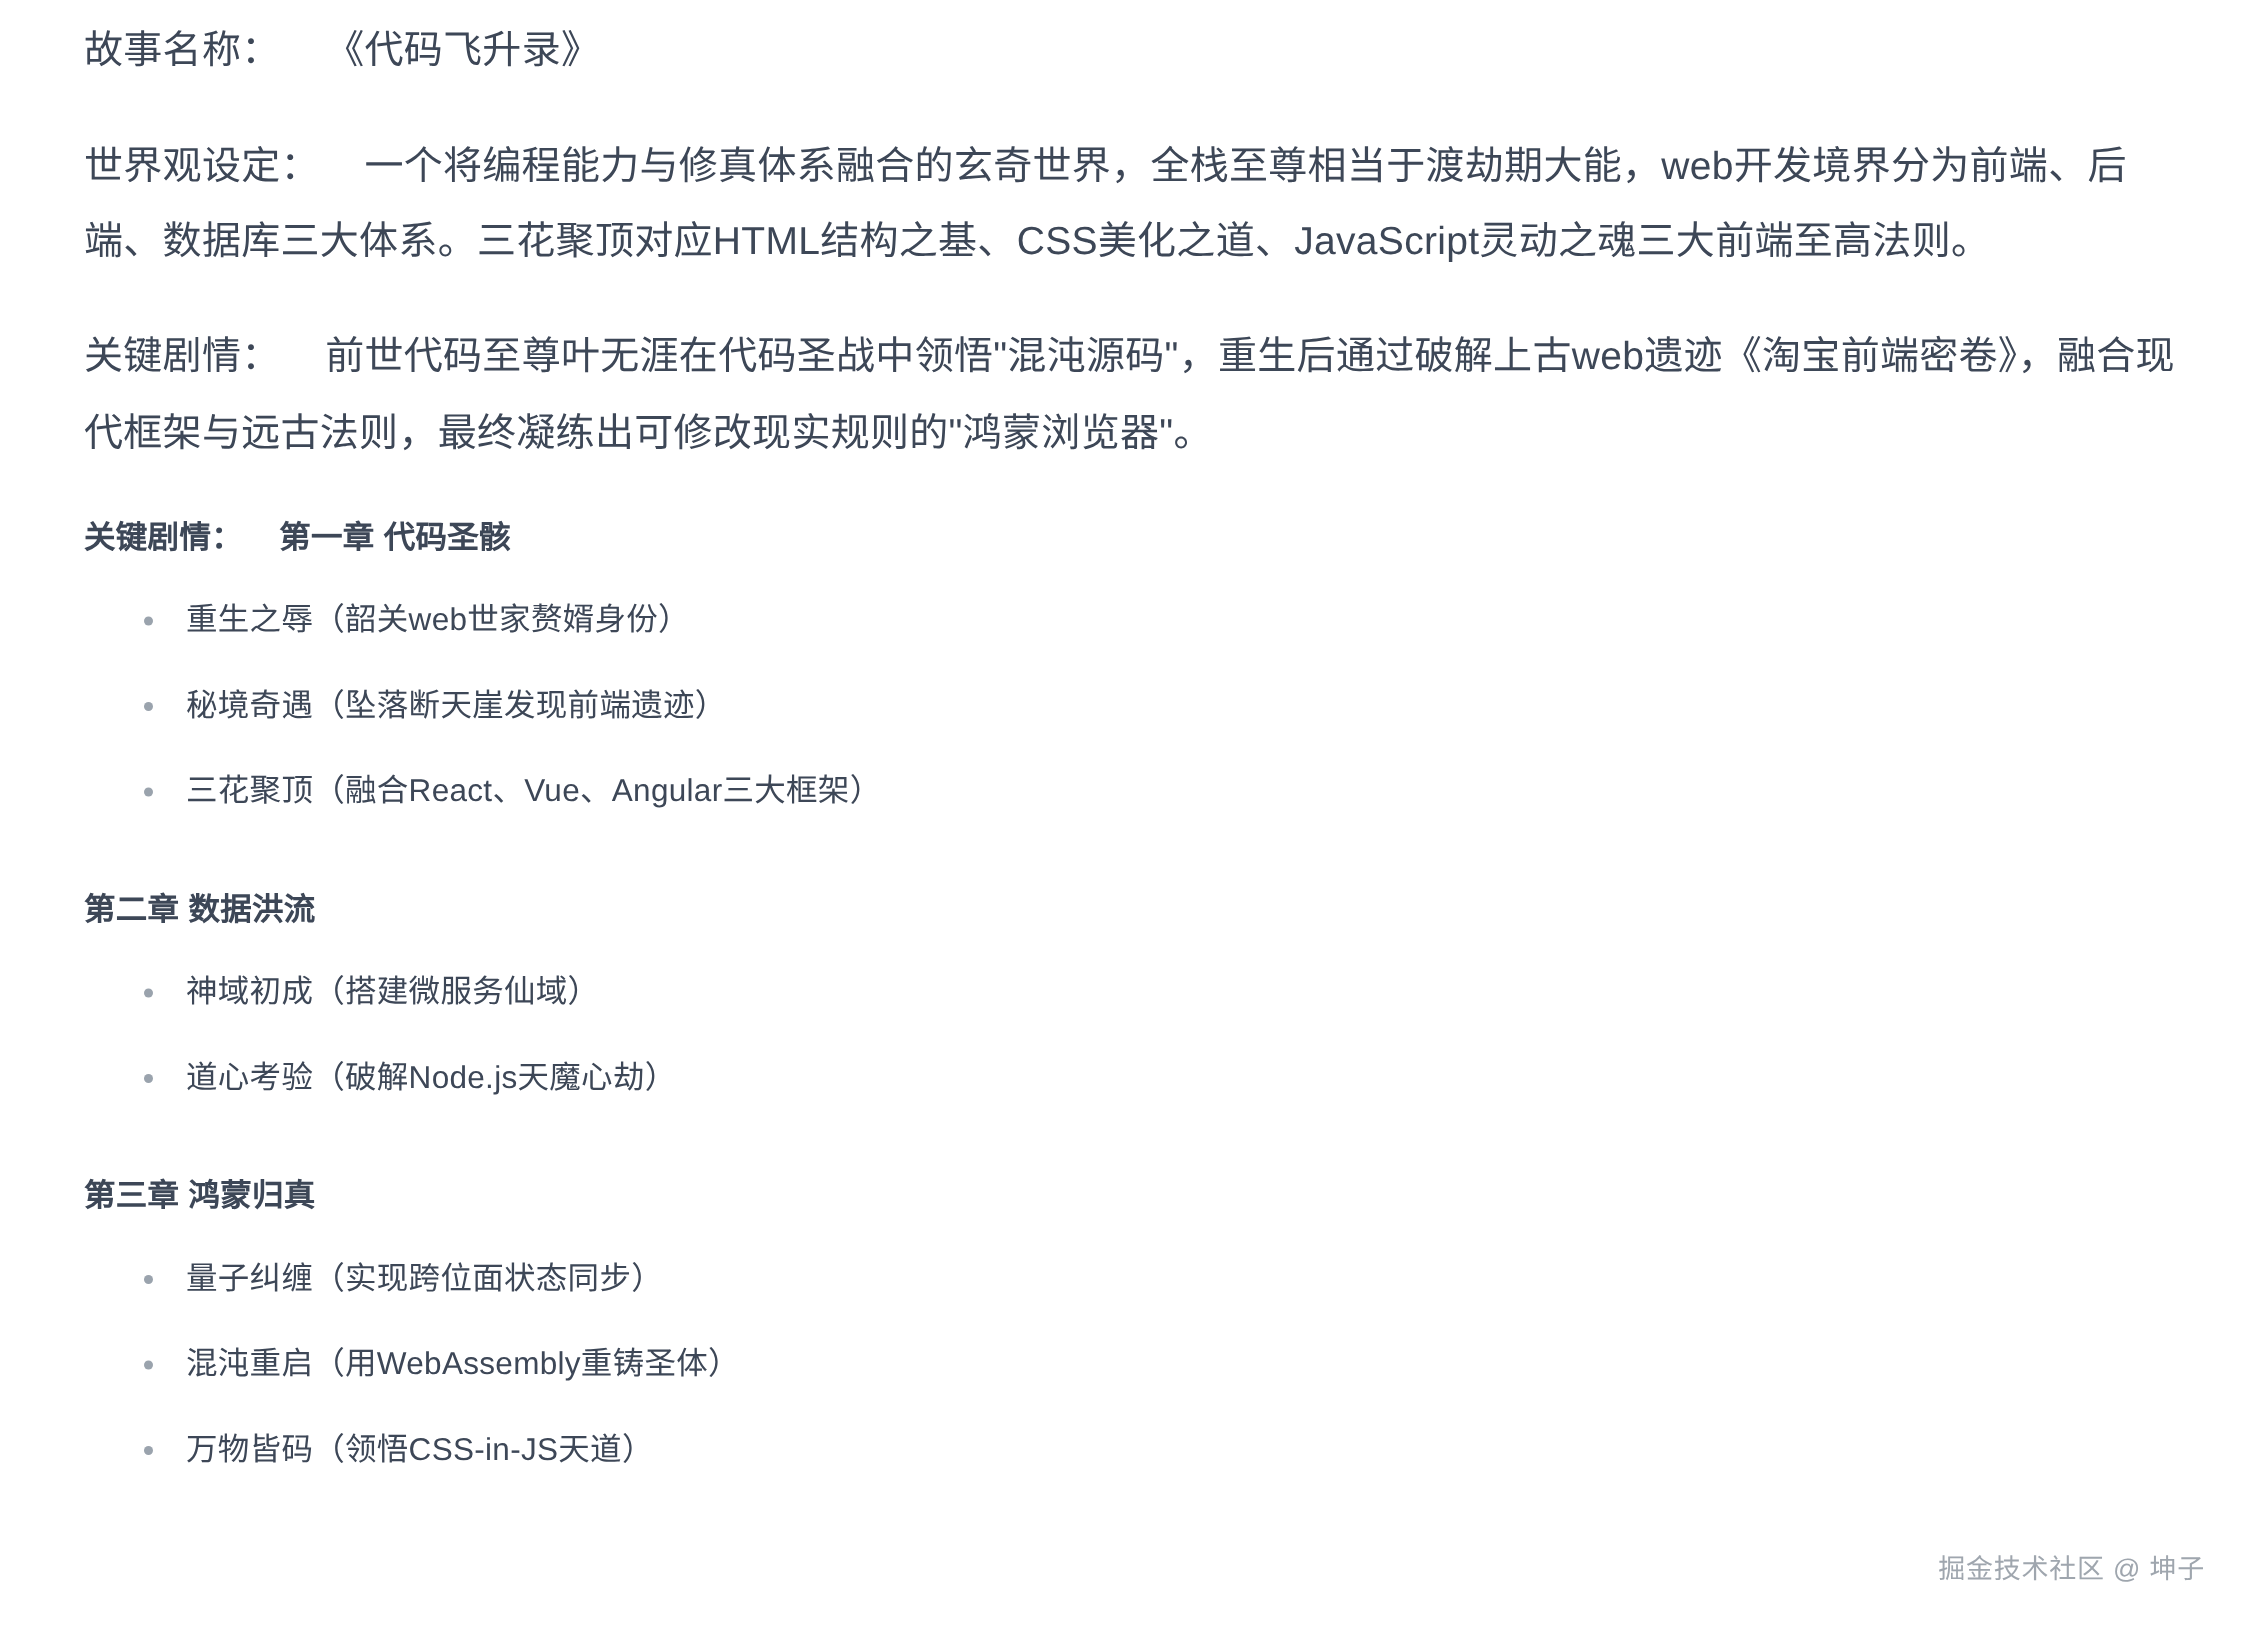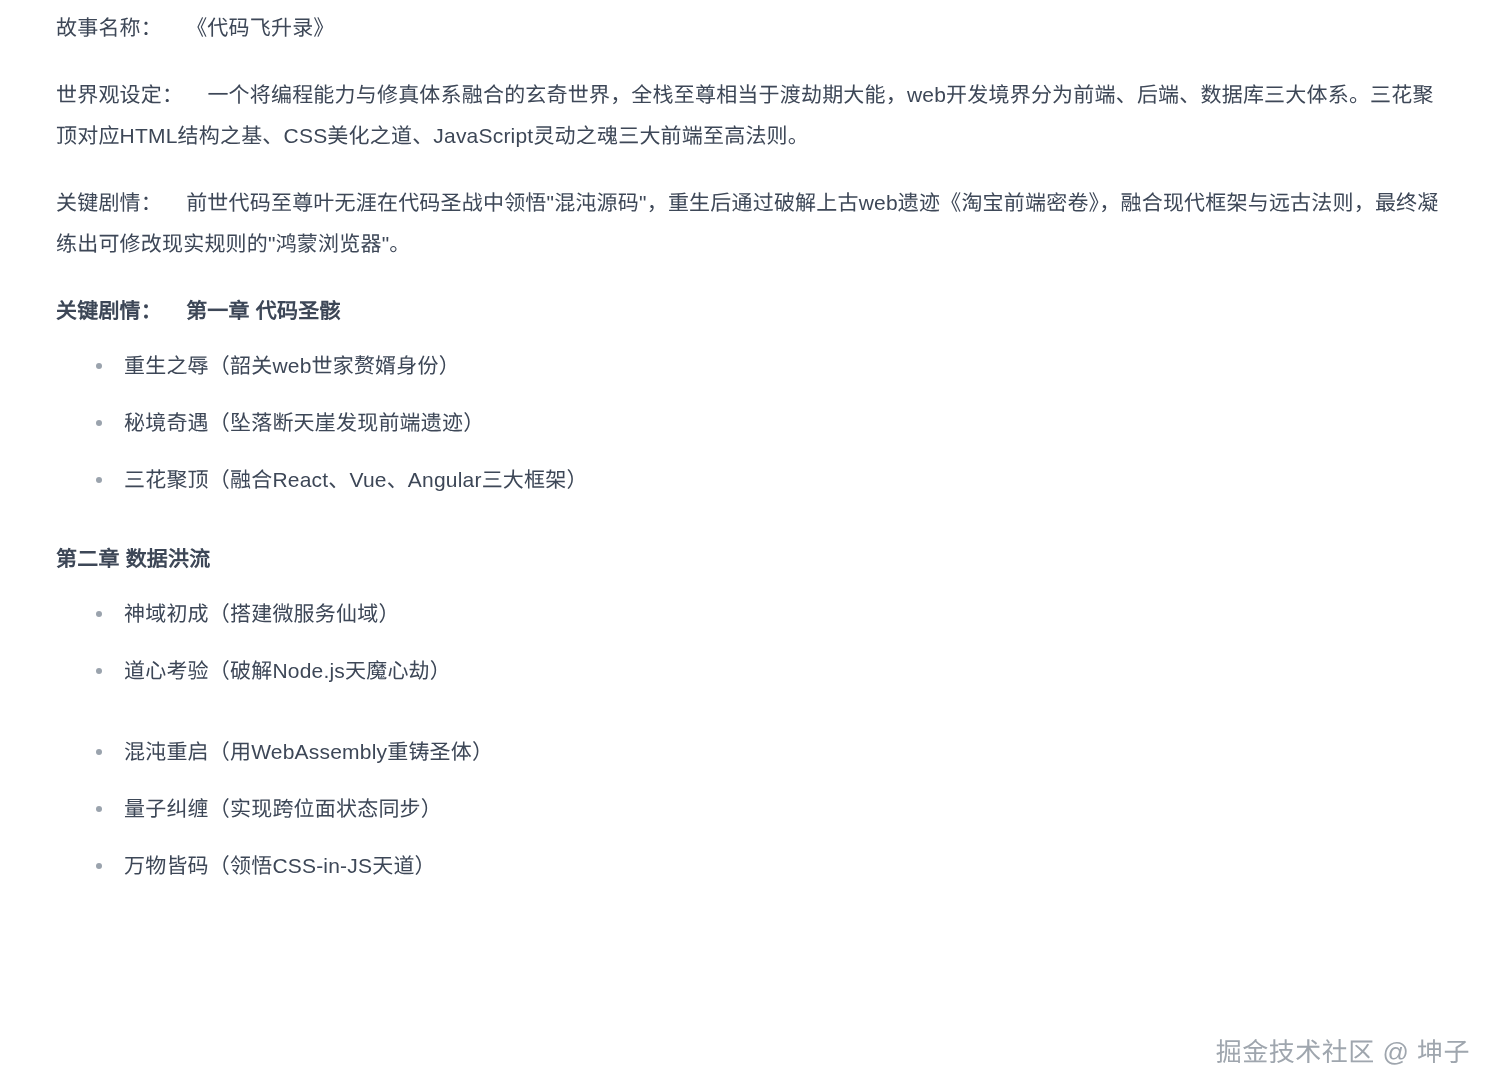--- a/index.html
+++ b/index.html
@@ -14,21 +14,21 @@
     color: #3f4a5a;
     overflow: hidden;
     position: relative;
   }
   .page {
     padding: 0 56px;
     box-sizing: border-box;
     width: 1506px;
   }
   p.para {
-    font-size: 21px;
+    font-size: 26px;
     line-height: 1.95;
     margin: 0 0 26px 0;
     color: #3d4757;
     letter-spacing: 0.2px;
   }
   p.first {
     padding-top: 8px;
   }
   .heading {
     font-size: 21px;
@@ -66,22 +66,22 @@
     left: 22px;
     top: 14px;
     width: 6px;
     height: 6px;
     border-radius: 50%;
     background: #9aa3ad;
   }
   .watermark {
     position: absolute;
     right: 36px;
-    bottom: 23px;
-    font-size: 26px;
+    bottom: 34px;
+    font-size: 18px;
     color: #9fa6ae;
     letter-spacing: 0.5px;
     white-space: nowrap;
   }
   .sec-gap {
     height: 4px;
   }
 </style>
 </head>
 <body>
@@ -124,22 +124,25 @@
     <span>第二章 数据洪流</span>
   </div>
 
   <ul class="bullets">
     <li><span class="dot"></span><span>神域初成（搭建微服务仙域）</span></li>
     <li><span class="dot"></span><span>道心考验（破解Node.js天魔心劫）</span></li>
   </ul>
 
   <div class="sec-gap"></div>
 
+  <div class="heading">
+    <span>第三章 鸿蒙归真</span>
+  </div>
 
   <ul class="bullets">
+    <li><span class="dot"></span><span>量子纠缠（实现跨位面状态同步）</span></li>
     <li><span class="dot"></span><span>混沌重启（用WebAssembly重铸圣体）</span></li>
-    <li><span class="dot"></span><span>量子纠缠（实现跨位面状态同步）</span></li>
     <li><span class="dot"></span><span>万物皆码（领悟CSS-in-JS天道）</span></li>
   </ul>
 
 </div>
 
 <div class="watermark">掘金技术社区 @ 坤子</div>
 
 </body></html>

